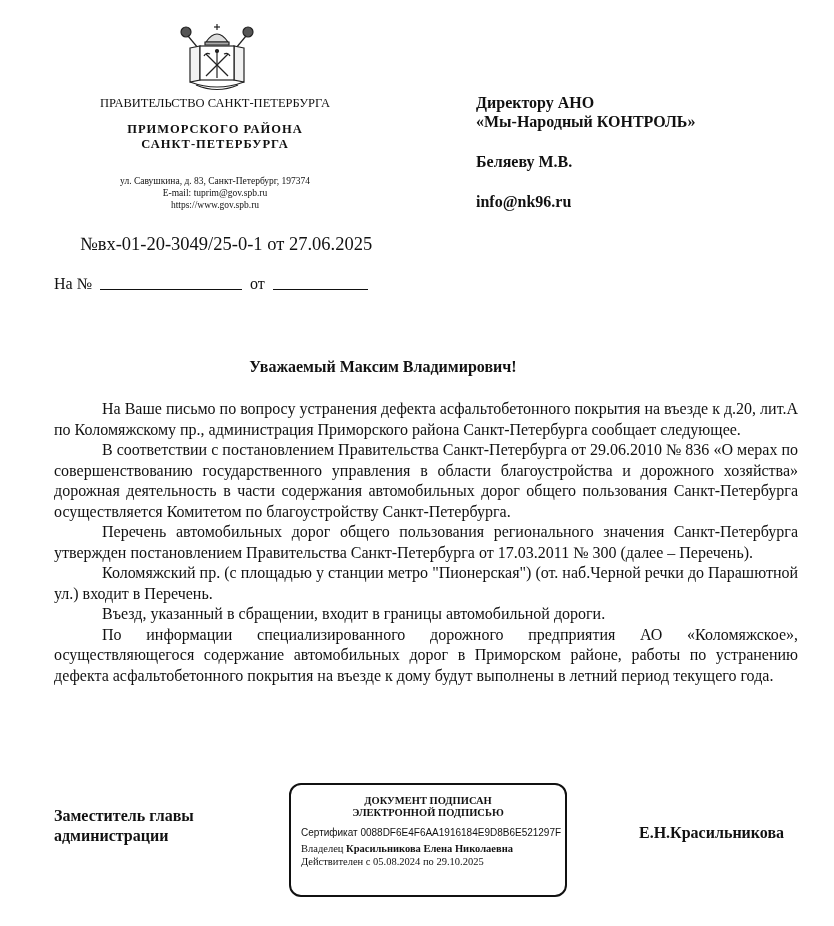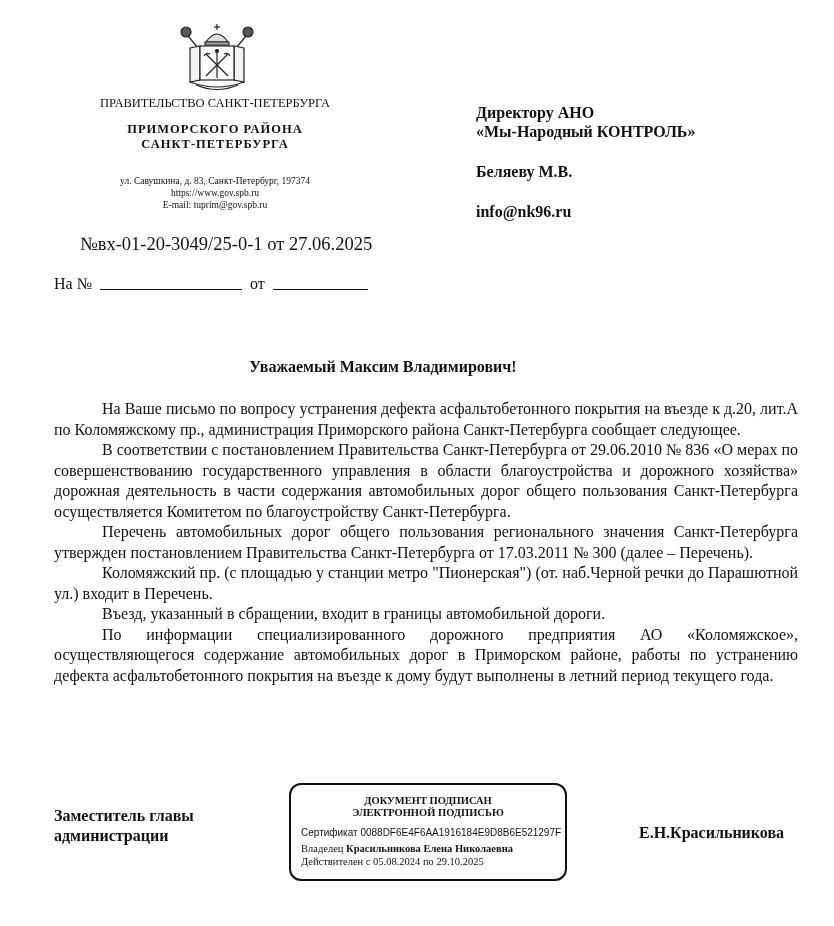--- a/index.html
+++ b/index.html
@@ -71,21 +71,21 @@
       display: inline-block;
       border-bottom: 1px solid #111;
       height: 14px;
     }
     .blank-num { width: 142px; margin: 0 8px 0 8px; }
     .blank-date { width: 95px; margin-left: 8px; }
 
     
     .recipient {
       left: 476px;
-      top: 103px;
+      top: 93px;
       font-size: 16px;
       font-weight: bold;
       line-height: 19px;
     }
     .recipient .gap { height: 21px; }
 
     
     .salutation {
       left: 0;
       top: 358px;
@@ -121,21 +121,21 @@
       left: 639px;
       top: 824px;
       font-size: 16px;
       font-weight: bold;
       white-space: nowrap;
     }
     .esign-stamp {
       left: 289px;
       top: 783px;
       width: 278px;
-      height: 98px;
+      height: 114px;
       border: 2.5px solid #111;
       border-radius: 12px;
       box-sizing: border-box;
     }
     .esign-title {
       position: absolute;
       left: 0;
       top: 10px;
       width: 100%;
       text-align: center;
@@ -202,22 +202,22 @@
 
 <div class="abs gov-name">ПРАВИТЕЛЬСТВО САНКТ-ПЕТЕРБУРГА</div>
 
 <div class="abs admin-title">
   <div>ПРИМОРСКОГО РАЙОНА</div>
   <div>САНКТ-ПЕТЕРБУРГА</div>
 </div>
 
 <div class="abs contacts">
   <div>ул. Савушкина, д. 83, Санкт-Петербург, 197374</div>
+  <div>E-mail: tuprim@gov.spb.ru</div>
   <div>https://www.gov.spb.ru</div>
-  <div>E-mail: tuprim@gov.spb.ru</div>
 </div>
 
 <div class="abs outgoing-number">№вх-01-20-3049/25-0-1 от 27.06.2025</div>
 
 <div class="abs reply-line">
   <span>На №</span>
   <span class="blank blank-num"></span>
   <span>от</span>
   <span class="blank blank-date"></span>
 </div>

